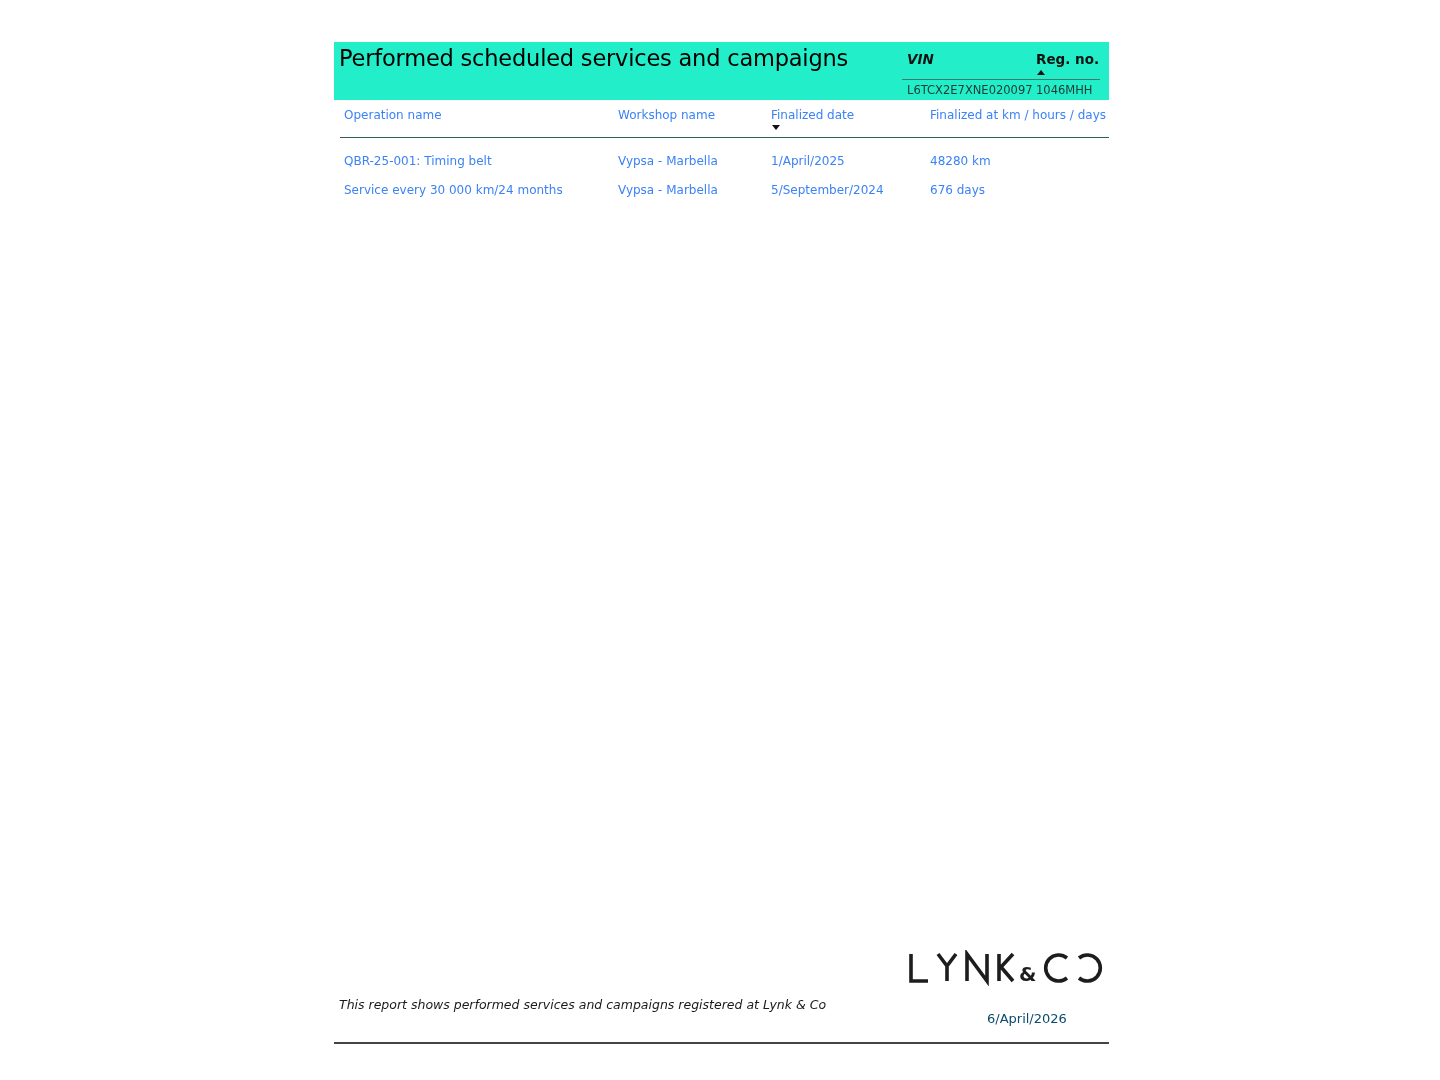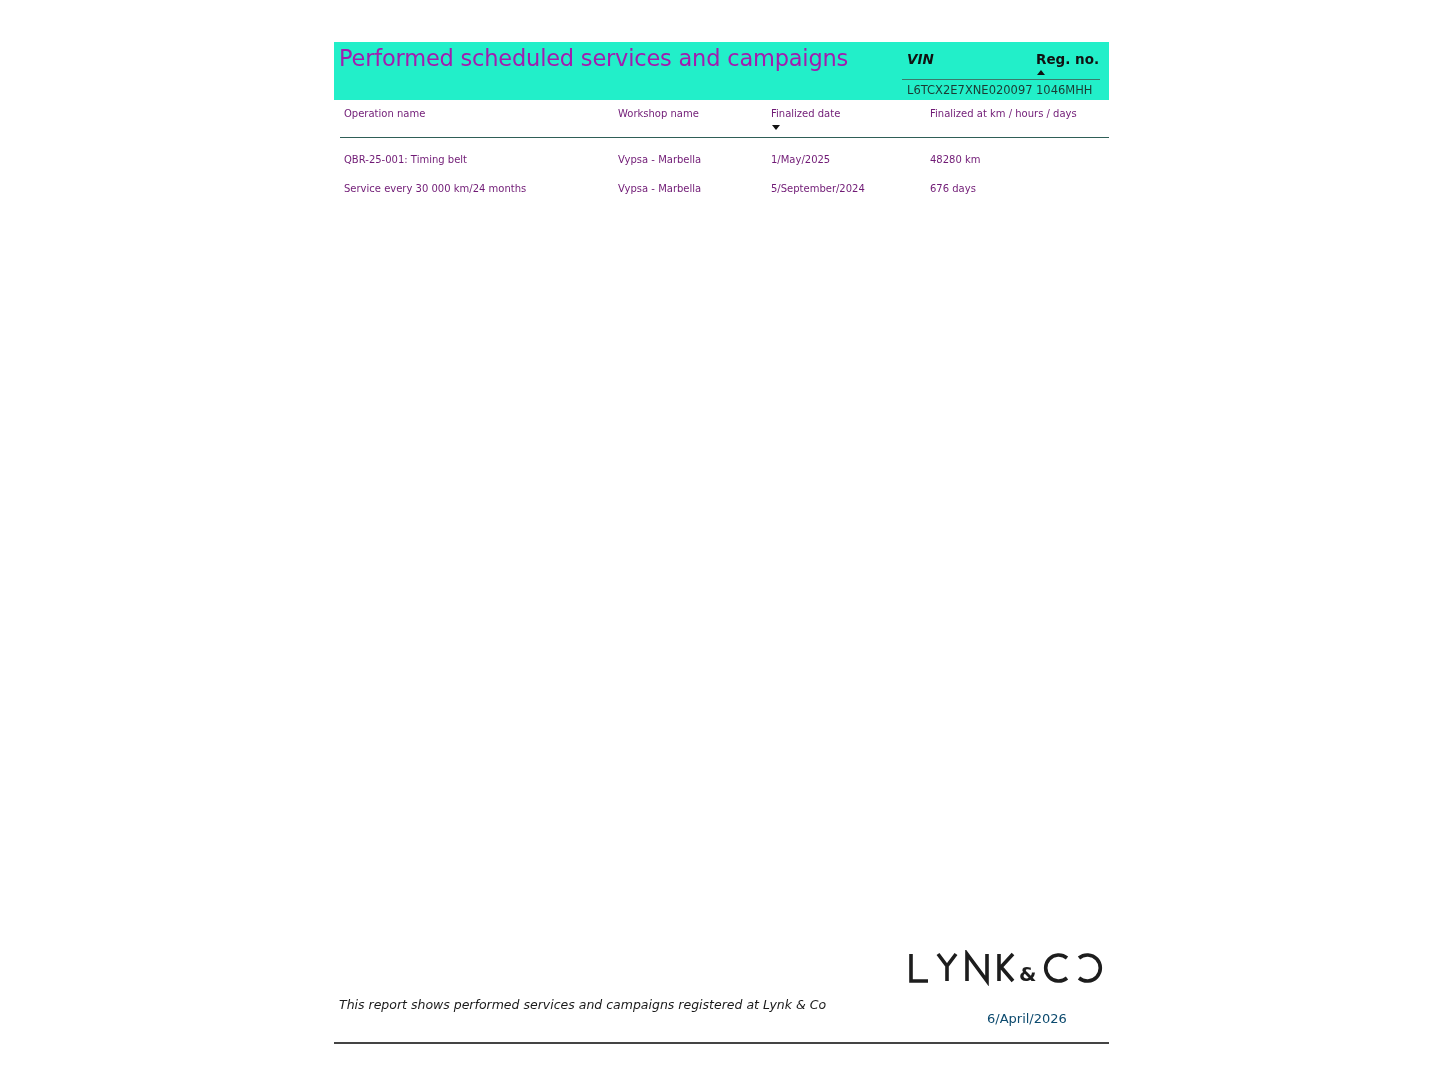--- a/index.html
+++ b/index.html
@@ -29,21 +29,21 @@
       top: 0;
       width: 775px;
       height: 58px;
       background: #22efc9;
     }
     .report-title {
       position: absolute;
       left: 5px;
       top: 3px;
       font-size: 22.5px;
-      color: #a21caf;
+      color: #000000;
       letter-spacing: -0.2px;
       white-space: nowrap;
     }
     .vin-table {
       position: absolute;
       left: 568px;
       top: 0;
       width: 198px;
       height: 58px;
     }
@@ -91,23 +91,23 @@
       top: 58px;
       width: 769px;
     }
     .svc-header {
       position: relative;
       height: 37px;
       border-bottom: 1.5px solid #2f5f57;
     }
     .col {
       position: absolute;
-      font-size: 10px;
-      white-space: nowrap;
-      color: #701a75;
+      font-size: 12px;
+      white-space: nowrap;
+      color: #3b82f6;
     }
     .svc-header .col { top: 8px; }
     .c1 { left: 4px; }
     .c2 { left: 278px; }
     .c3 { left: 431px; }
     .c4 { left: 590px; }
     .sort-down {
       position: absolute;
       left: 432px;
       top: 25px;
@@ -180,21 +180,21 @@
       <span class="col c1">Operation name</span>
       <span class="col c2">Workshop name</span>
       <span class="col c3">Finalized date</span>
       <span class="sort-down"></span>
       <span class="col c4">Finalized at km / hours / days</span>
     </div>
 
     <div class="svc-row" style="margin-top:9px;">
       <span class="col c1">QBR-25-001: Timing belt</span>
       <span class="col c2">Vypsa - Marbella</span>
-      <span class="col c3">1/May/2025</span>
+      <span class="col c3">1/April/2025</span>
       <span class="col c4">48280 km</span>
     </div>
 
     <div class="svc-row">
       <span class="col c1">Service every 30 000 km/24 months</span>
       <span class="col c2">Vypsa - Marbella</span>
       <span class="col c3">5/September/2024</span>
       <span class="col c4">676 days</span>
     </div>
   </div>

